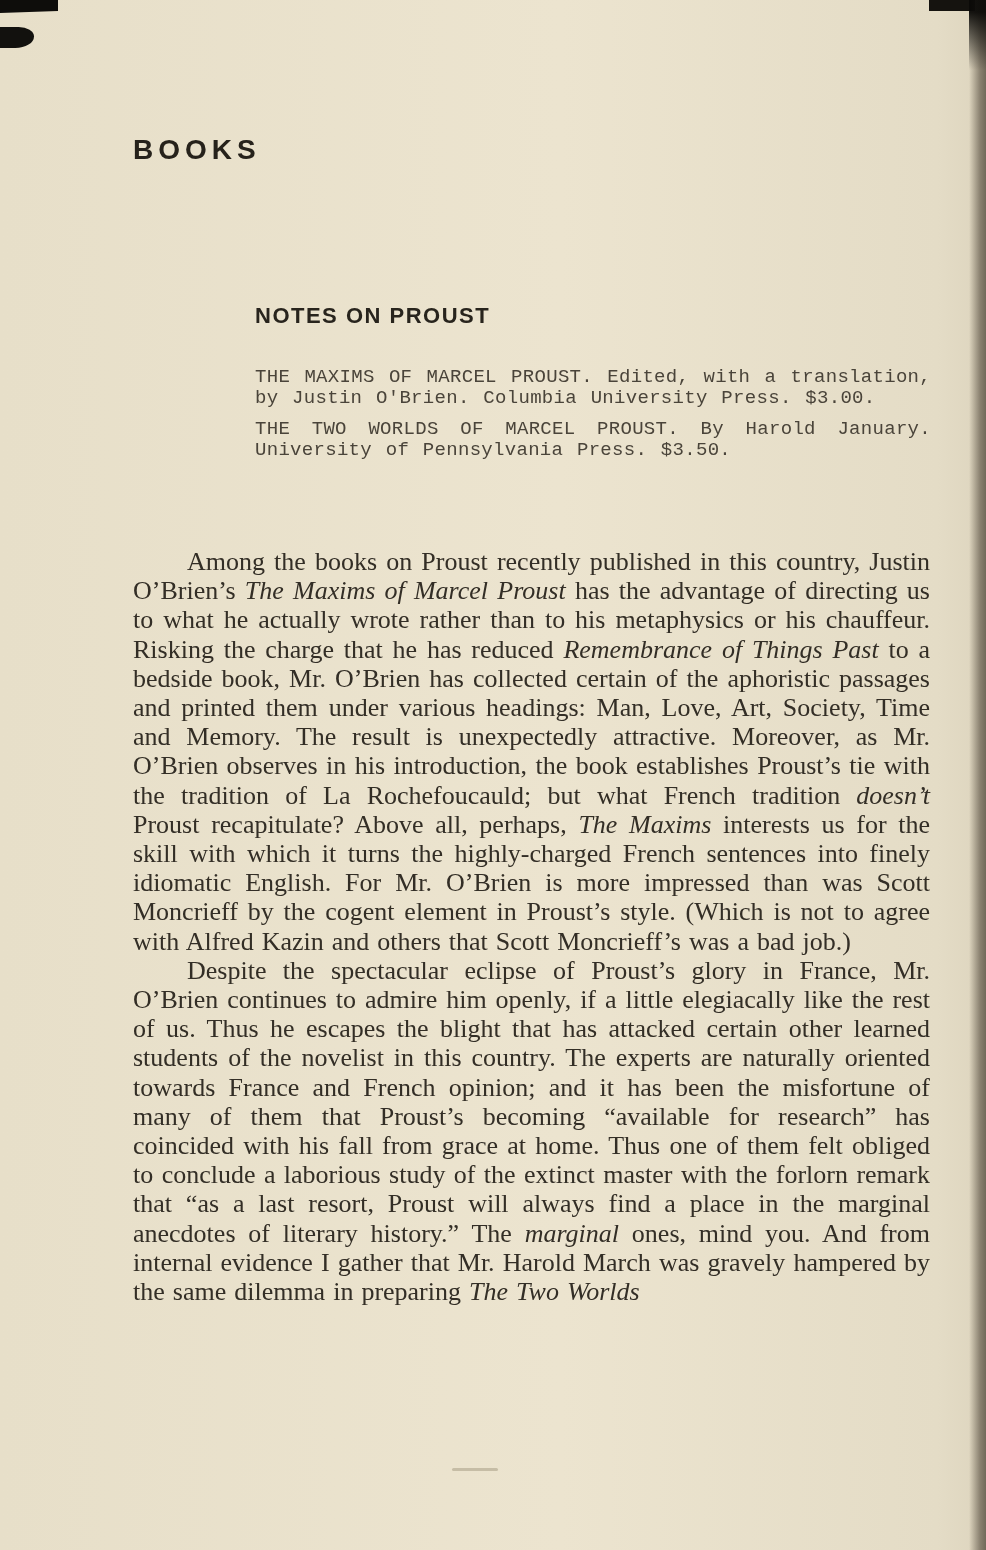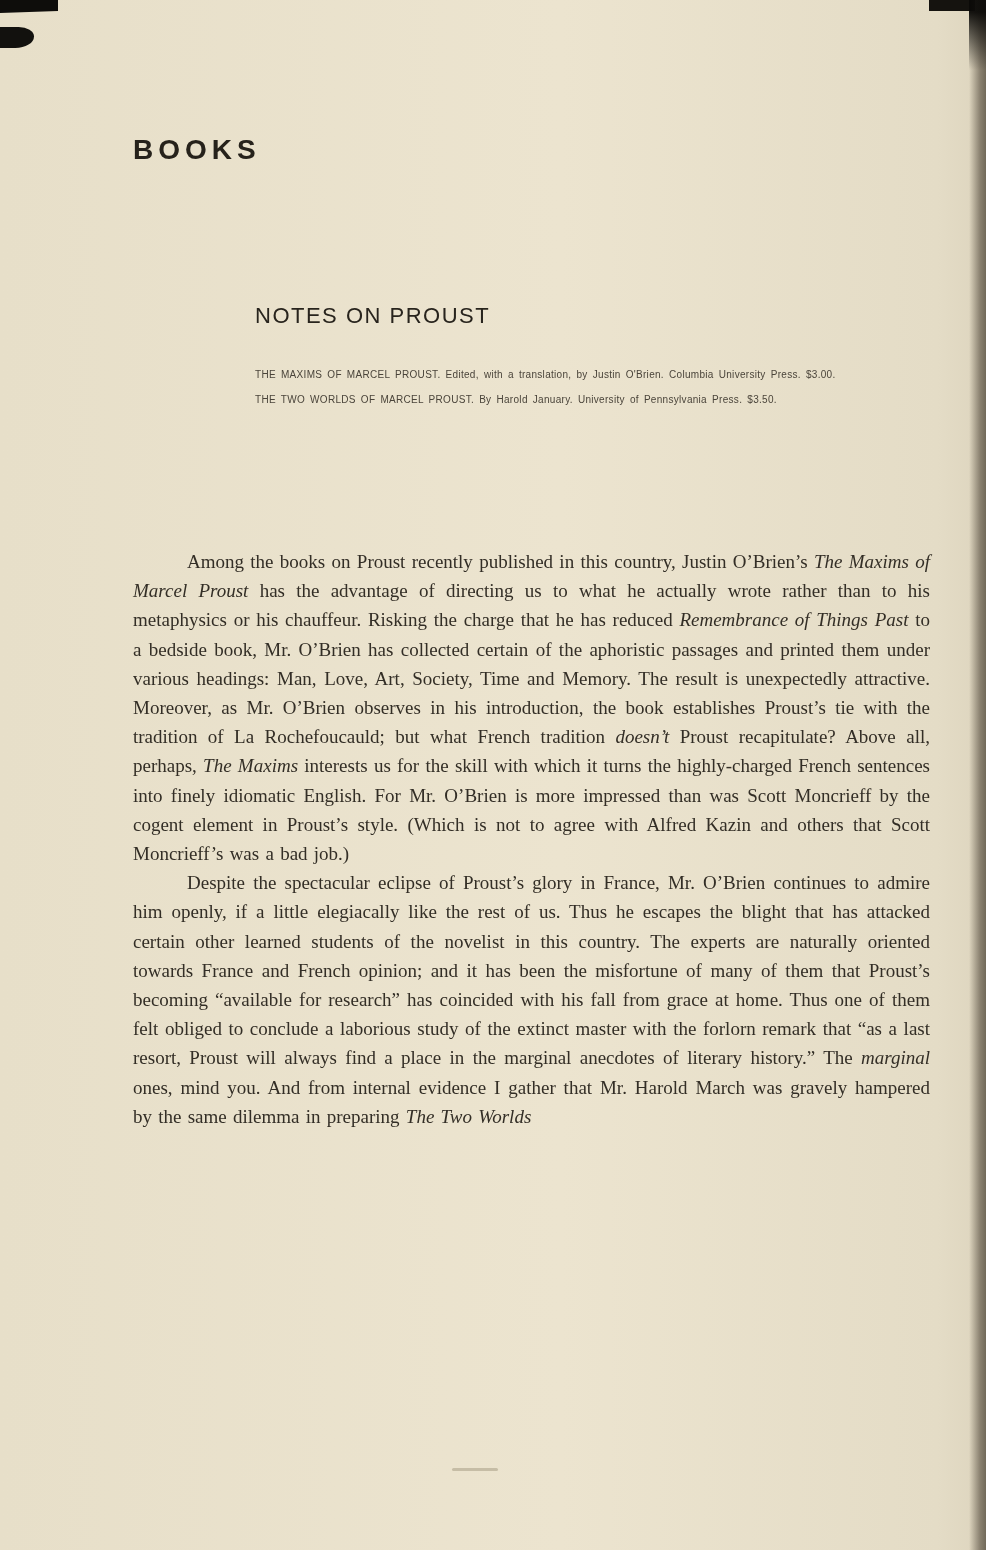--- a/index.html
+++ b/index.html
@@ -65,46 +65,46 @@
   
   .section {
     position: absolute;
     left: 255px; top: 303px;
     width: 676px;
   }
   .section-title {
     margin: 0;
     font-family: "Liberation Sans", sans-serif;
     font-size: 22px;
-    font-weight: normal;
+    font-weight: bold;
     letter-spacing: 1.5px;
     color: #28241d;
   }
   .citations { margin-top: 38px; }
   .citation {
     margin: 0 0 10px 0;
-    font-family: Liberation Sans, sans-serif;
-    font-size: 10px;
-    line-height: 15px;
+    font-family: Liberation Mono, monospace;
+    font-size: 19px;
+    line-height: 21px;
     letter-spacing: 0.3px;
     word-spacing: 2px;
     color: #4a443a;
     text-align: justify;
   }
 
   
   .body-text {
     position: absolute;
     left: 133px; top: 547px;
     width: 797px;
     color: #332e26;
   }
   .body-para {
     margin: 0;
-    font-size: 19px;
+    font-size: 26px;
     line-height: 29.2px;
     text-align: justify;
     text-indent: 54px;
     word-spacing: 1.5px;
   }
   .body-para em { font-style: italic; }
 </style>
 </head>
 <body>
 

